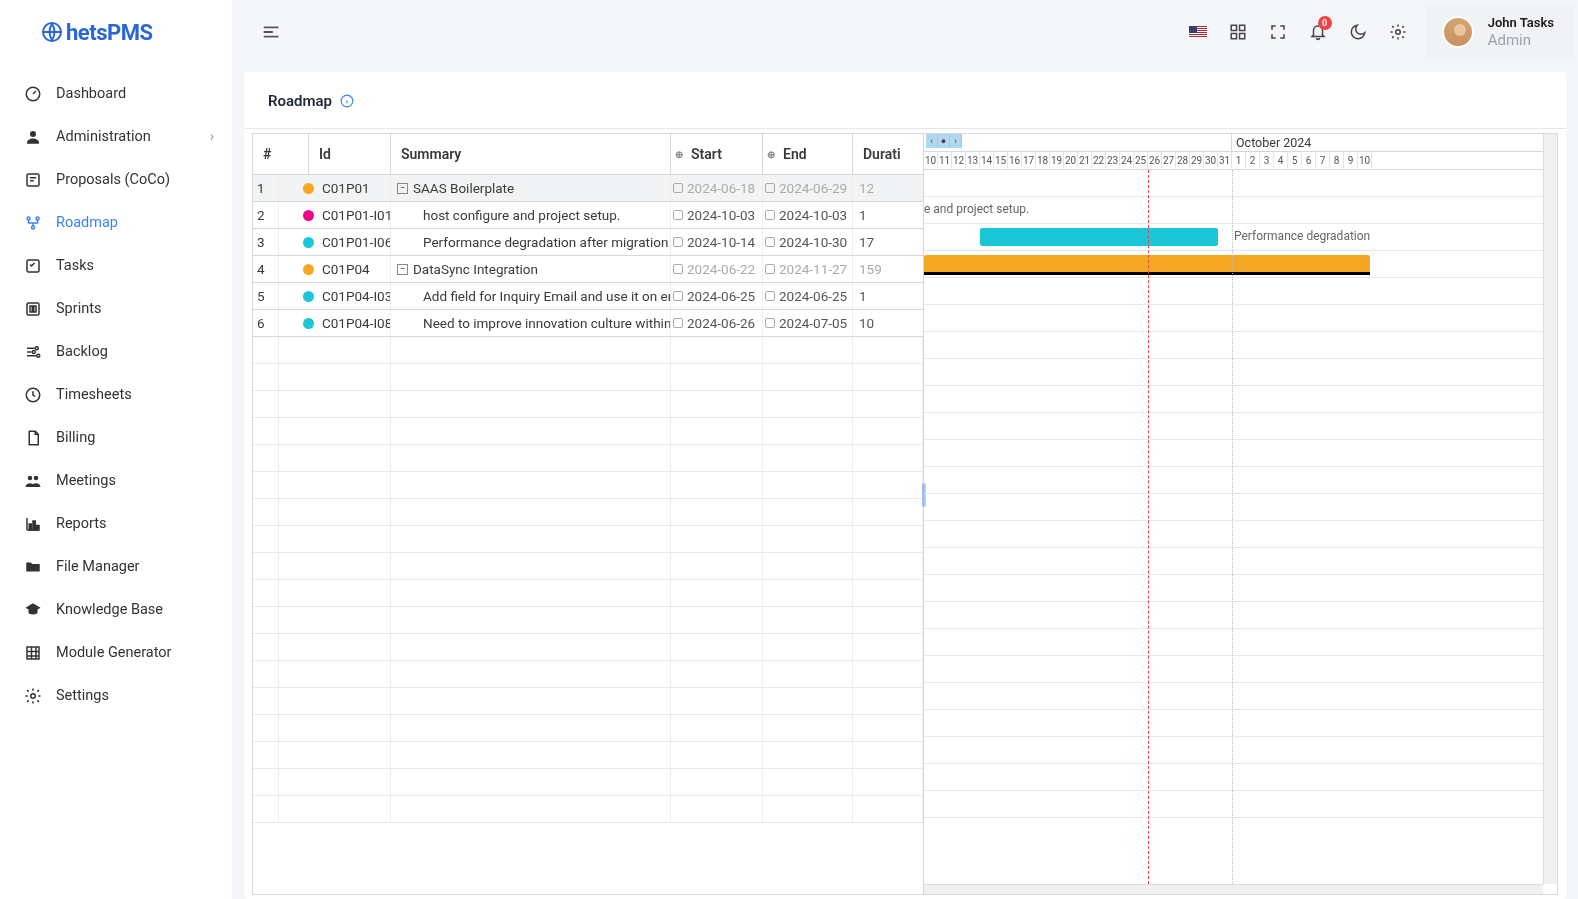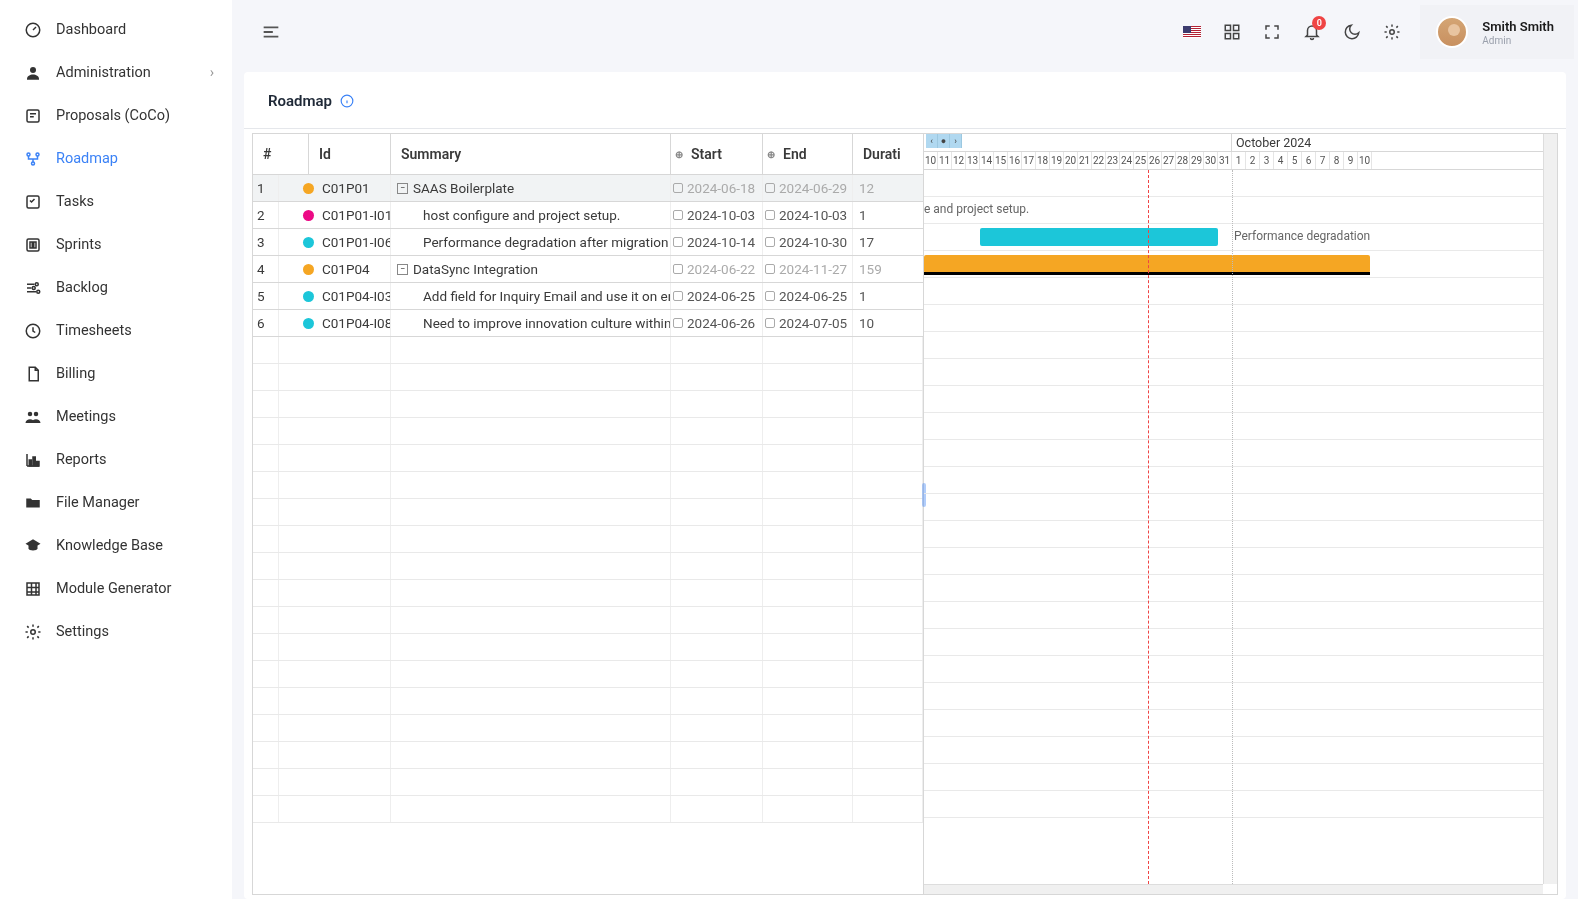--- a/index.html
+++ b/index.html
@@ -17,21 +17,21 @@
 .topbar { height: 64px; display: flex; align-items: center; justify-content: space-between; background: transparent; }
 .main { flex: 1; display: flex; flex-direction: column; }
 .hamburger { margin-left: 28px; cursor: pointer; }
 .top-right { display: flex; align-items: center; margin-right: 4px; }
 .top-btn { width: 40px; height: 40px; display: flex; align-items: center; justify-content: center; cursor: pointer; color: #444; position: relative; }
 .badge { position: absolute; top: 4px; right: 6px; background: #ef4444; color:#fff; font-size: 9px; border-radius: 8px; min-width: 14px; height: 14px; display:flex; align-items:center; justify-content:center; padding: 0 3px; font-weight: 600; }
 .user-box { background: #f1f2f6; display: flex; align-items: center; padding: 11px 20px 11px 16px; margin-left: 8px; }
 .avatar { width: 32px; height: 32px; border-radius: 50%; background: linear-gradient(#d4a574,#c89060); margin-right: 14px; border: 2px solid #fff; position: relative; overflow: hidden; }
 .avatar::after { content:''; position:absolute; width:12px; height:12px; background:#e8c4a0; border-radius:50%; top:6px; left:10px; }
 .user-name { font-weight: 600; font-size: 13px; color: #1a1a1a; }
-.user-role { font-size: 10px; color: #9aa0ac; margin-top: 1px; }
+.user-role { font-size: 15px; color: #9aa0ac; margin-top: 1px; }
 .content { flex: 1; margin: 8px 12px 0 12px; background: #fff; border-radius: 4px; display: flex; flex-direction: column; overflow: hidden; }
 .page-header { padding: 20px 24px 18px; display: flex; align-items: center; border-bottom: 1px solid #e5e7eb; }
 .page-title { font-weight: 600; font-size: 15px; color: #1f2937; margin-right: 8px; }
 .info-icon { color: #3b82f6; }
 .roadmap { flex: 1; display: flex; padding: 4px 8px 4px 8px; position: relative; }
 .grid-wrap { width: 672px; border: 1px solid #d7d7d7; overflow: hidden; }
 .grid-head { display: flex; height: 41px; background: #fff; border-bottom: 1px solid #d7d7d7; font-weight: 600; font-size: 14px; }
 .gh { border-right: 1px solid #d7d7d7; display: flex; align-items: center; padding: 0 10px; position: relative; }
 .gh-num { width: 56px; }
 .gh-id { width: 82px; }
@@ -79,20 +79,27 @@
 .scroll-v { position:absolute; right:0; top:0; width:14px; bottom:10px; background:#f0f0f0; border-left:1px solid #ddd; }
 .scroll-h { position:absolute; left:0; right:14px; bottom:0; height:10px; background:#f0f0f0; border-top:1px solid #ddd; }
 .handle-v { position:absolute; right:-5px; top:46%; width:4px; height:24px; background:#3b82f6; border-radius:2px; opacity:0.4; }
 svg { display:block; }
 </style>
 </head>
 <body>
 
 <div class="app">
   <div class="sidebar">
+    <div class="logo">
+      <svg class="logo-icon" viewBox="0 0 24 24" fill="none" stroke="#2a66d6" stroke-width="2">
+          <circle cx="12" cy="12" r="9"></circle>
+          <path d="M4 12h16M12 4a14 14 0 010 16M12 4a14 14 0 000 16"></path>
+        </svg>
+      <span class="logo-text">hetsPMS</span>
+    </div>
     <div class="nav">
       <div class="nav-item">
           <span class="nav-icon">
             <svg viewBox="0 0 24 24" width="18" height="18" fill="none" stroke="currentColor" stroke-width="2">
               <circle cx="12" cy="12" r="9"></circle>
               <path d="M12 12l4-4"></path>
             </svg>
           </span>
           <span>Dashboard</span>
         </div>
@@ -273,21 +280,21 @@
           </div>
         <div class="top-btn">
             <svg width="18" height="18" viewBox="0 0 24 24" fill="none" stroke="currentColor" stroke-width="2">
               <circle cx="12" cy="12" r="3"></circle>
               <path d="M12 2v3M12 19v3M4.2 4.2l2 2M17.8 17.8l2 2M2 12h3M19 12h3M4.2 19.8l2-2M17.8 6.2l2-2"></path>
             </svg>
           </div>
         <div class="user-box">
           <div class="avatar"></div>
           <div>
-            <div class="user-name">Smith Smith</div>
+            <div class="user-name">John Tasks</div>
             <div class="user-role">Admin</div>
           </div>
         </div>
       </div>
     </div>
 
     <div class="content">
       <div class="page-header">
         <span class="page-title">Roadmap</span>
         <svg class="info-icon" width="14" height="14" viewBox="0 0 24 24" fill="none" stroke="currentColor" stroke-width="2">

